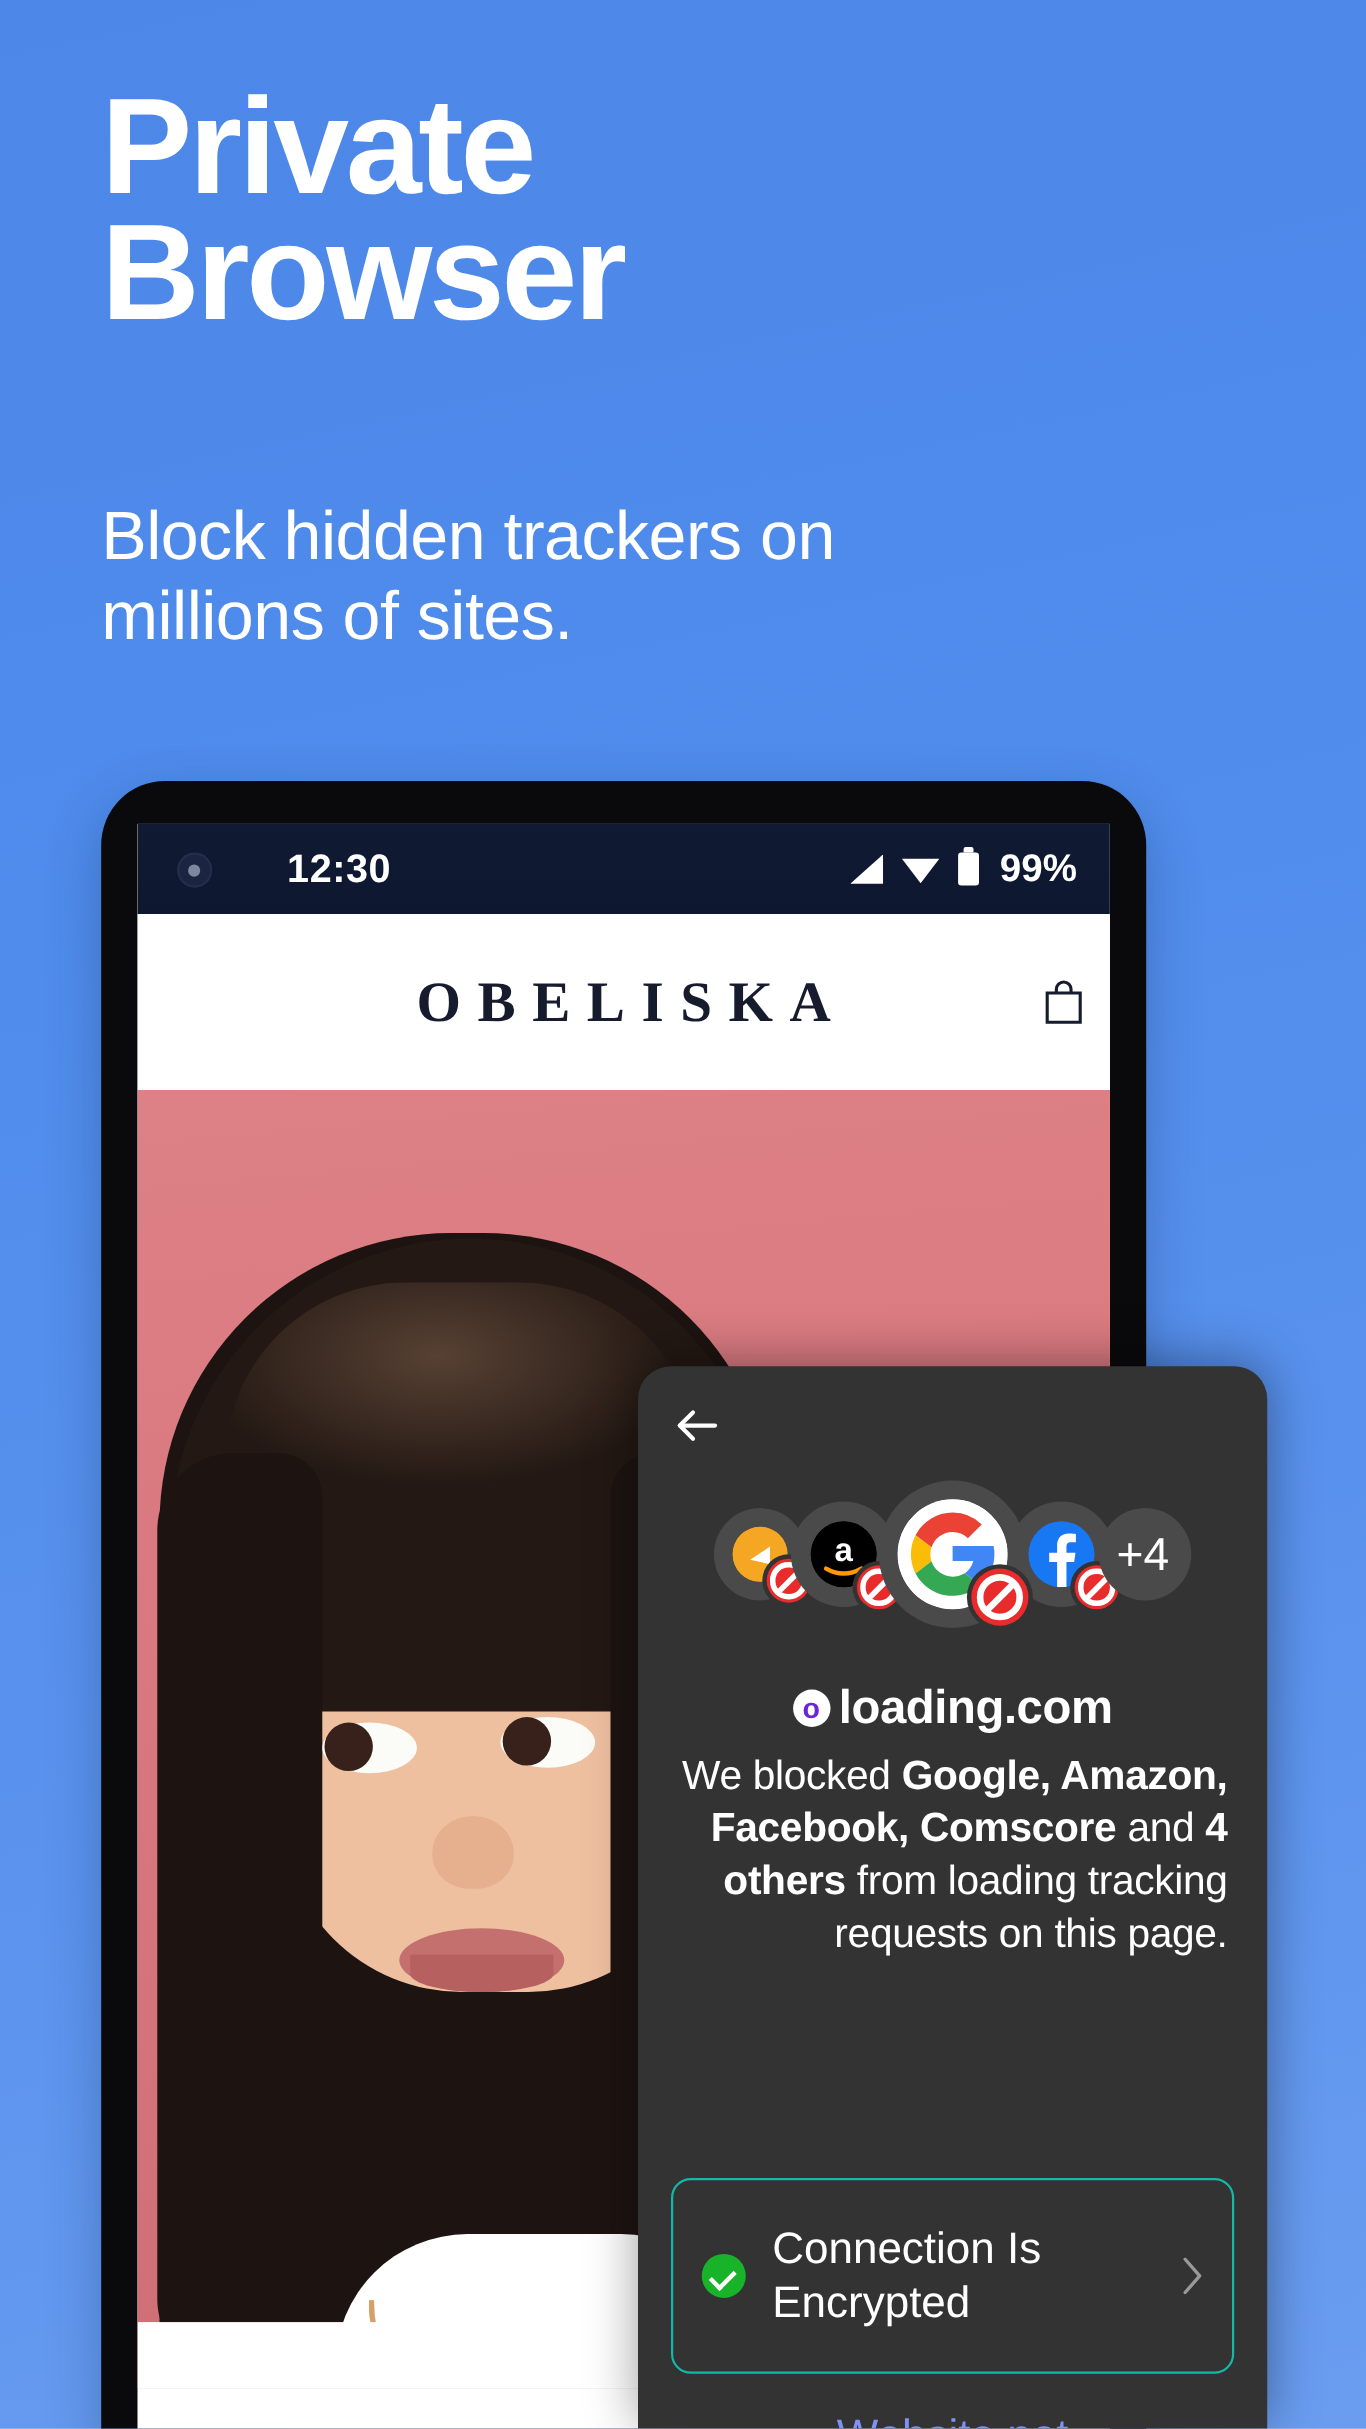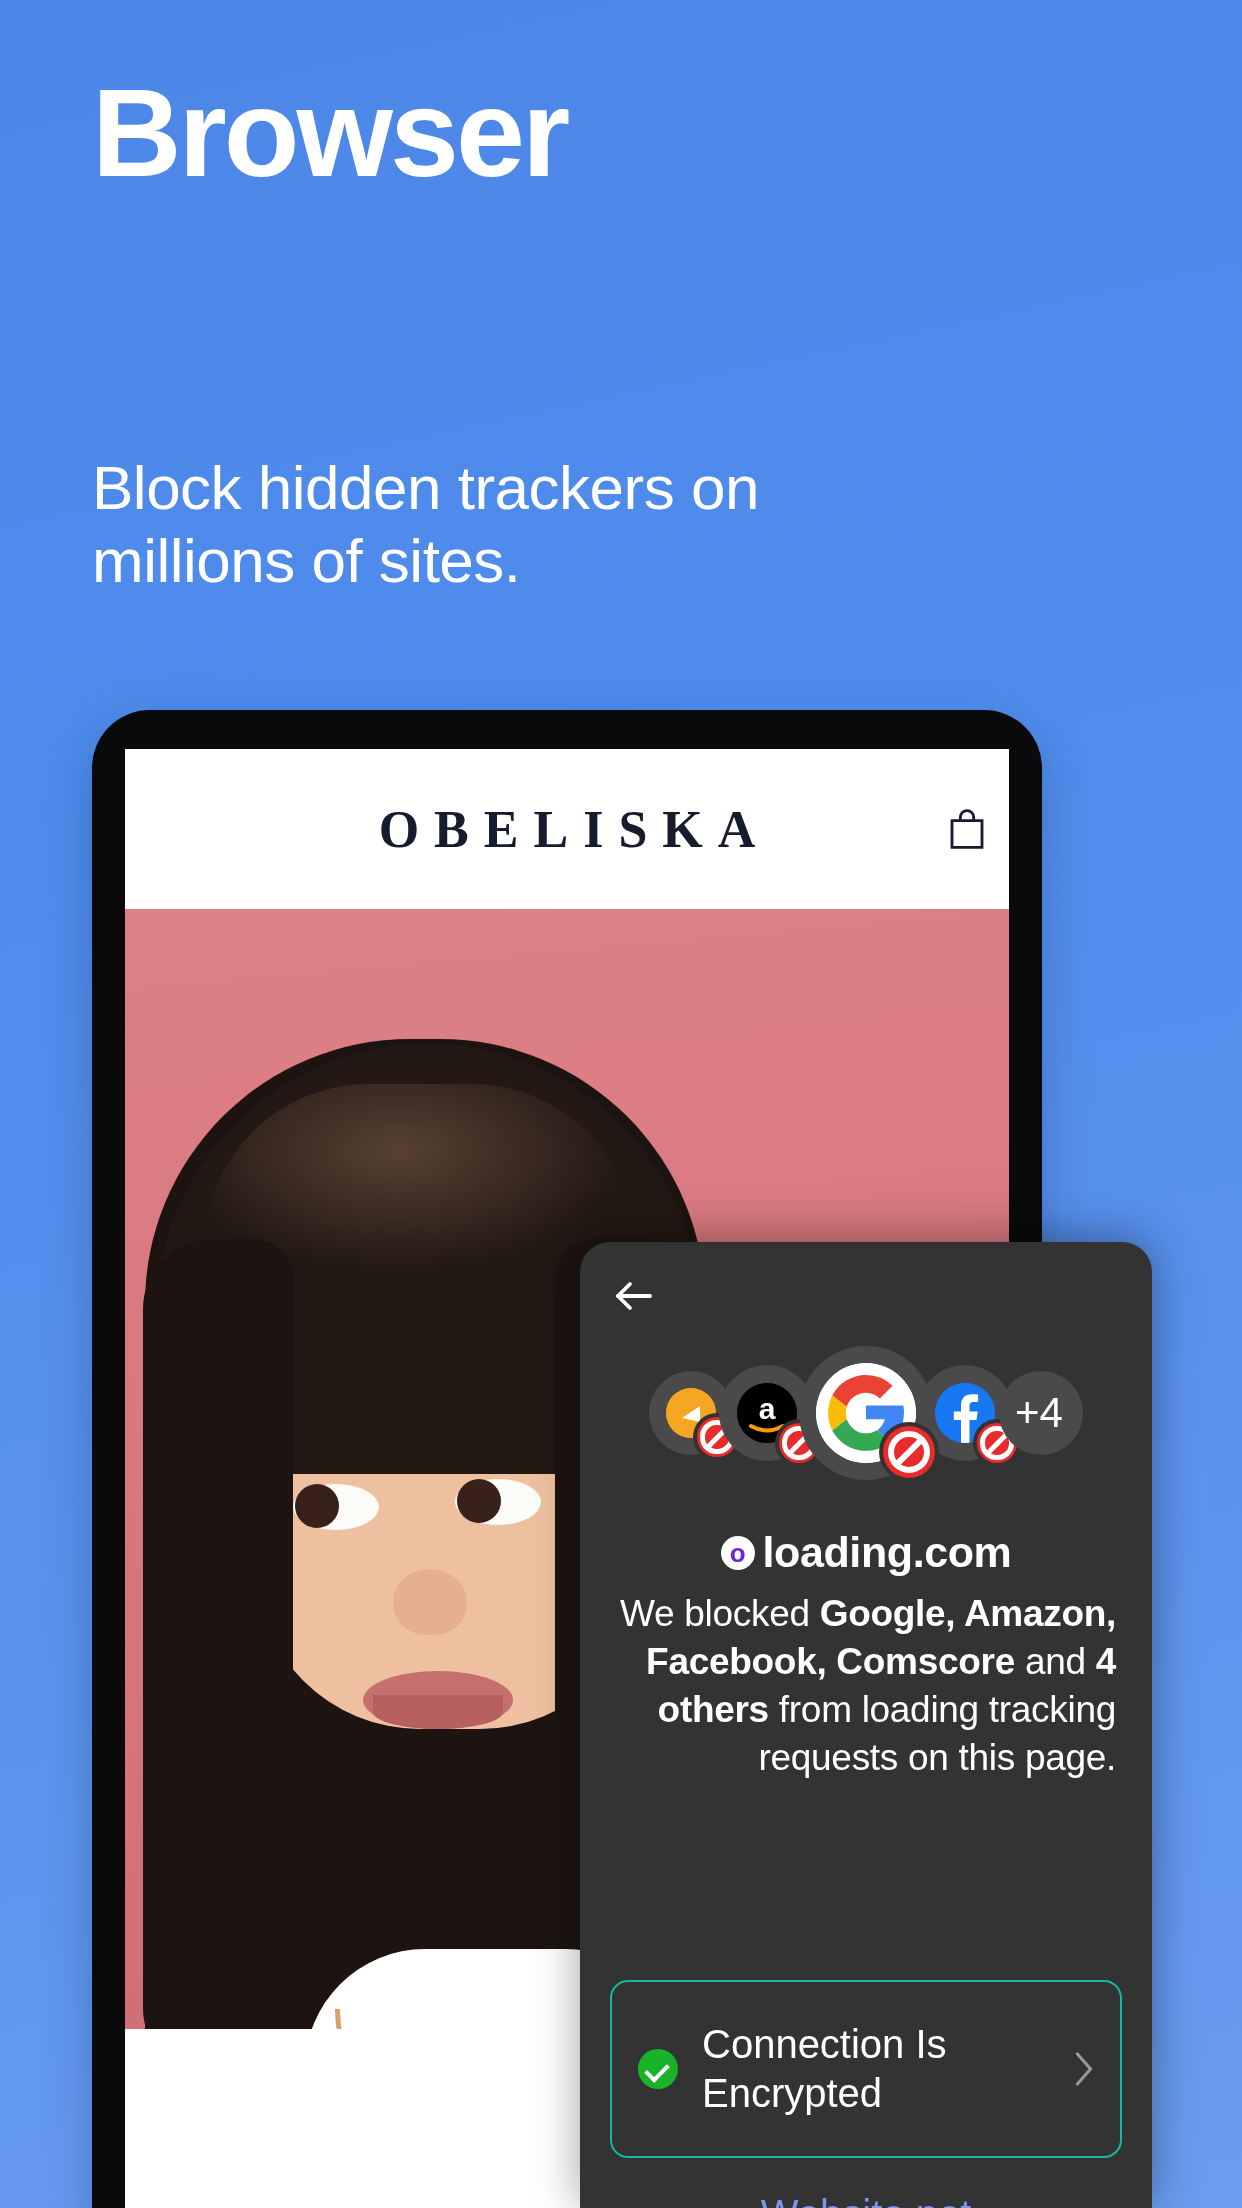--- a/index.html
+++ b/index.html
@@ -286,31 +286,42 @@
     position: absolute; left: 0; top: 950px; width: 100%;
     text-align: center; color: #7f93f0; font-size: 40px; font-weight: 500;
   }
 </style>
 </head>
 <body>
 
 <div id="stage">
 
   <div class="headline">
+    <span class="hl-line">Private</span>
     <span class="hl-line">Browser</span>
   </div>
 
   <div class="subhead">
     <span class="sh-line">Block hidden trackers on</span>
     <span class="sh-line">millions of sites.</span>
   </div>
 
   <div id="phone">
     <div id="screen">
 
+      <div id="statusbar">
+        <div id="camera-dot"></div>
+        <div id="clock">12:30</div>
+        <div id="status-icons">
+          <div class="ic-signal"></div>
+          <div class="ic-wifi"></div>
+          <div class="ic-batt"></div>
+          <div id="batt-pct">99%</div>
+        </div>
+      </div>
 
       <div id="site-header">
         <div id="brand">OBELISKA</div>
         <svg id="bag-icon" viewBox="0 0 24 26" fill="none" stroke="#161c2e" stroke-width="1.7">
           <path d="M3 8h18v16H3z"></path>
           <path d="M8 8V6a4 4 0 0 1 8 0v2"></path>
         </svg>
       </div>
 
       <div id="hero">

